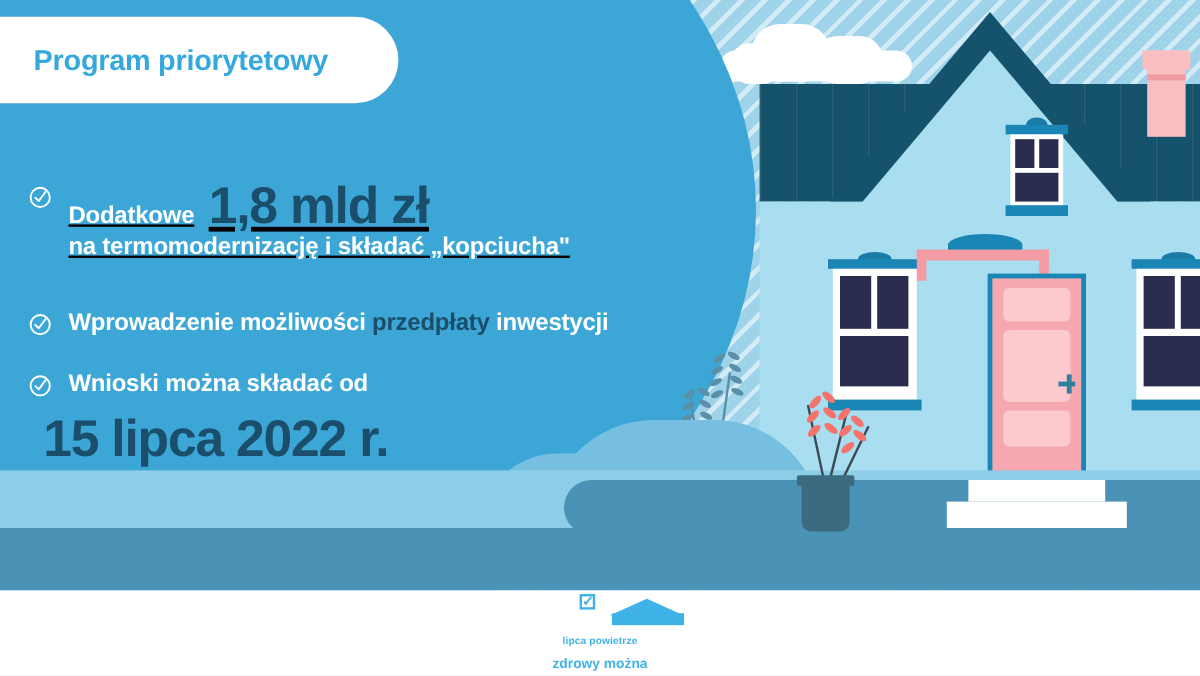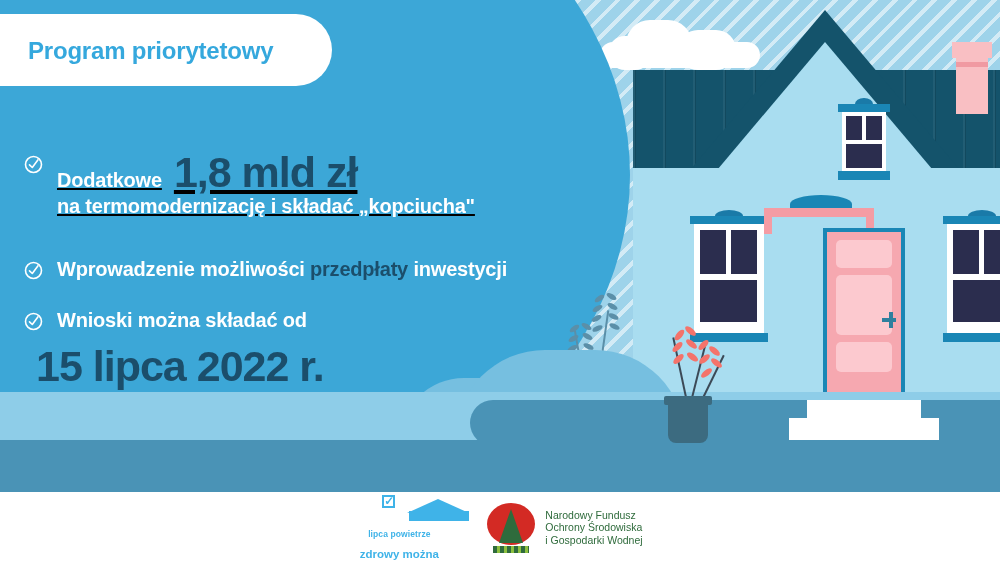--- a/index.html
+++ b/index.html
@@ -471,28 +471,16 @@
       <div class="cp-house">
         <div class="cp-roof"></div>
         <div class="cp-body"></div>
         <div class="cp-check-box"></div>
         <div class="cp-check-mark">✓</div>
       </div>
       <div class="cp-t1">lipca powietrze</div>
       <div class="cp-t2">zdrowy można</div>
     </div>
 
-    <div class="logo">
-      <div class="nf-mark">
-        <div class="nf-circle"></div>
-        <div class="nf-tree"></div>
-        <div class="nf-trunkrow"></div>
-      </div>
-      <div class="nf-text">
-        <div>Narodowy Fundusz</div>
-        <div>Ochrony Środowiska</div>
-        <div>i Gospodarki Wodnej</div>
-      </div>
-    </div>
 
   </div>
 
 </div>
 
 </body></html>

